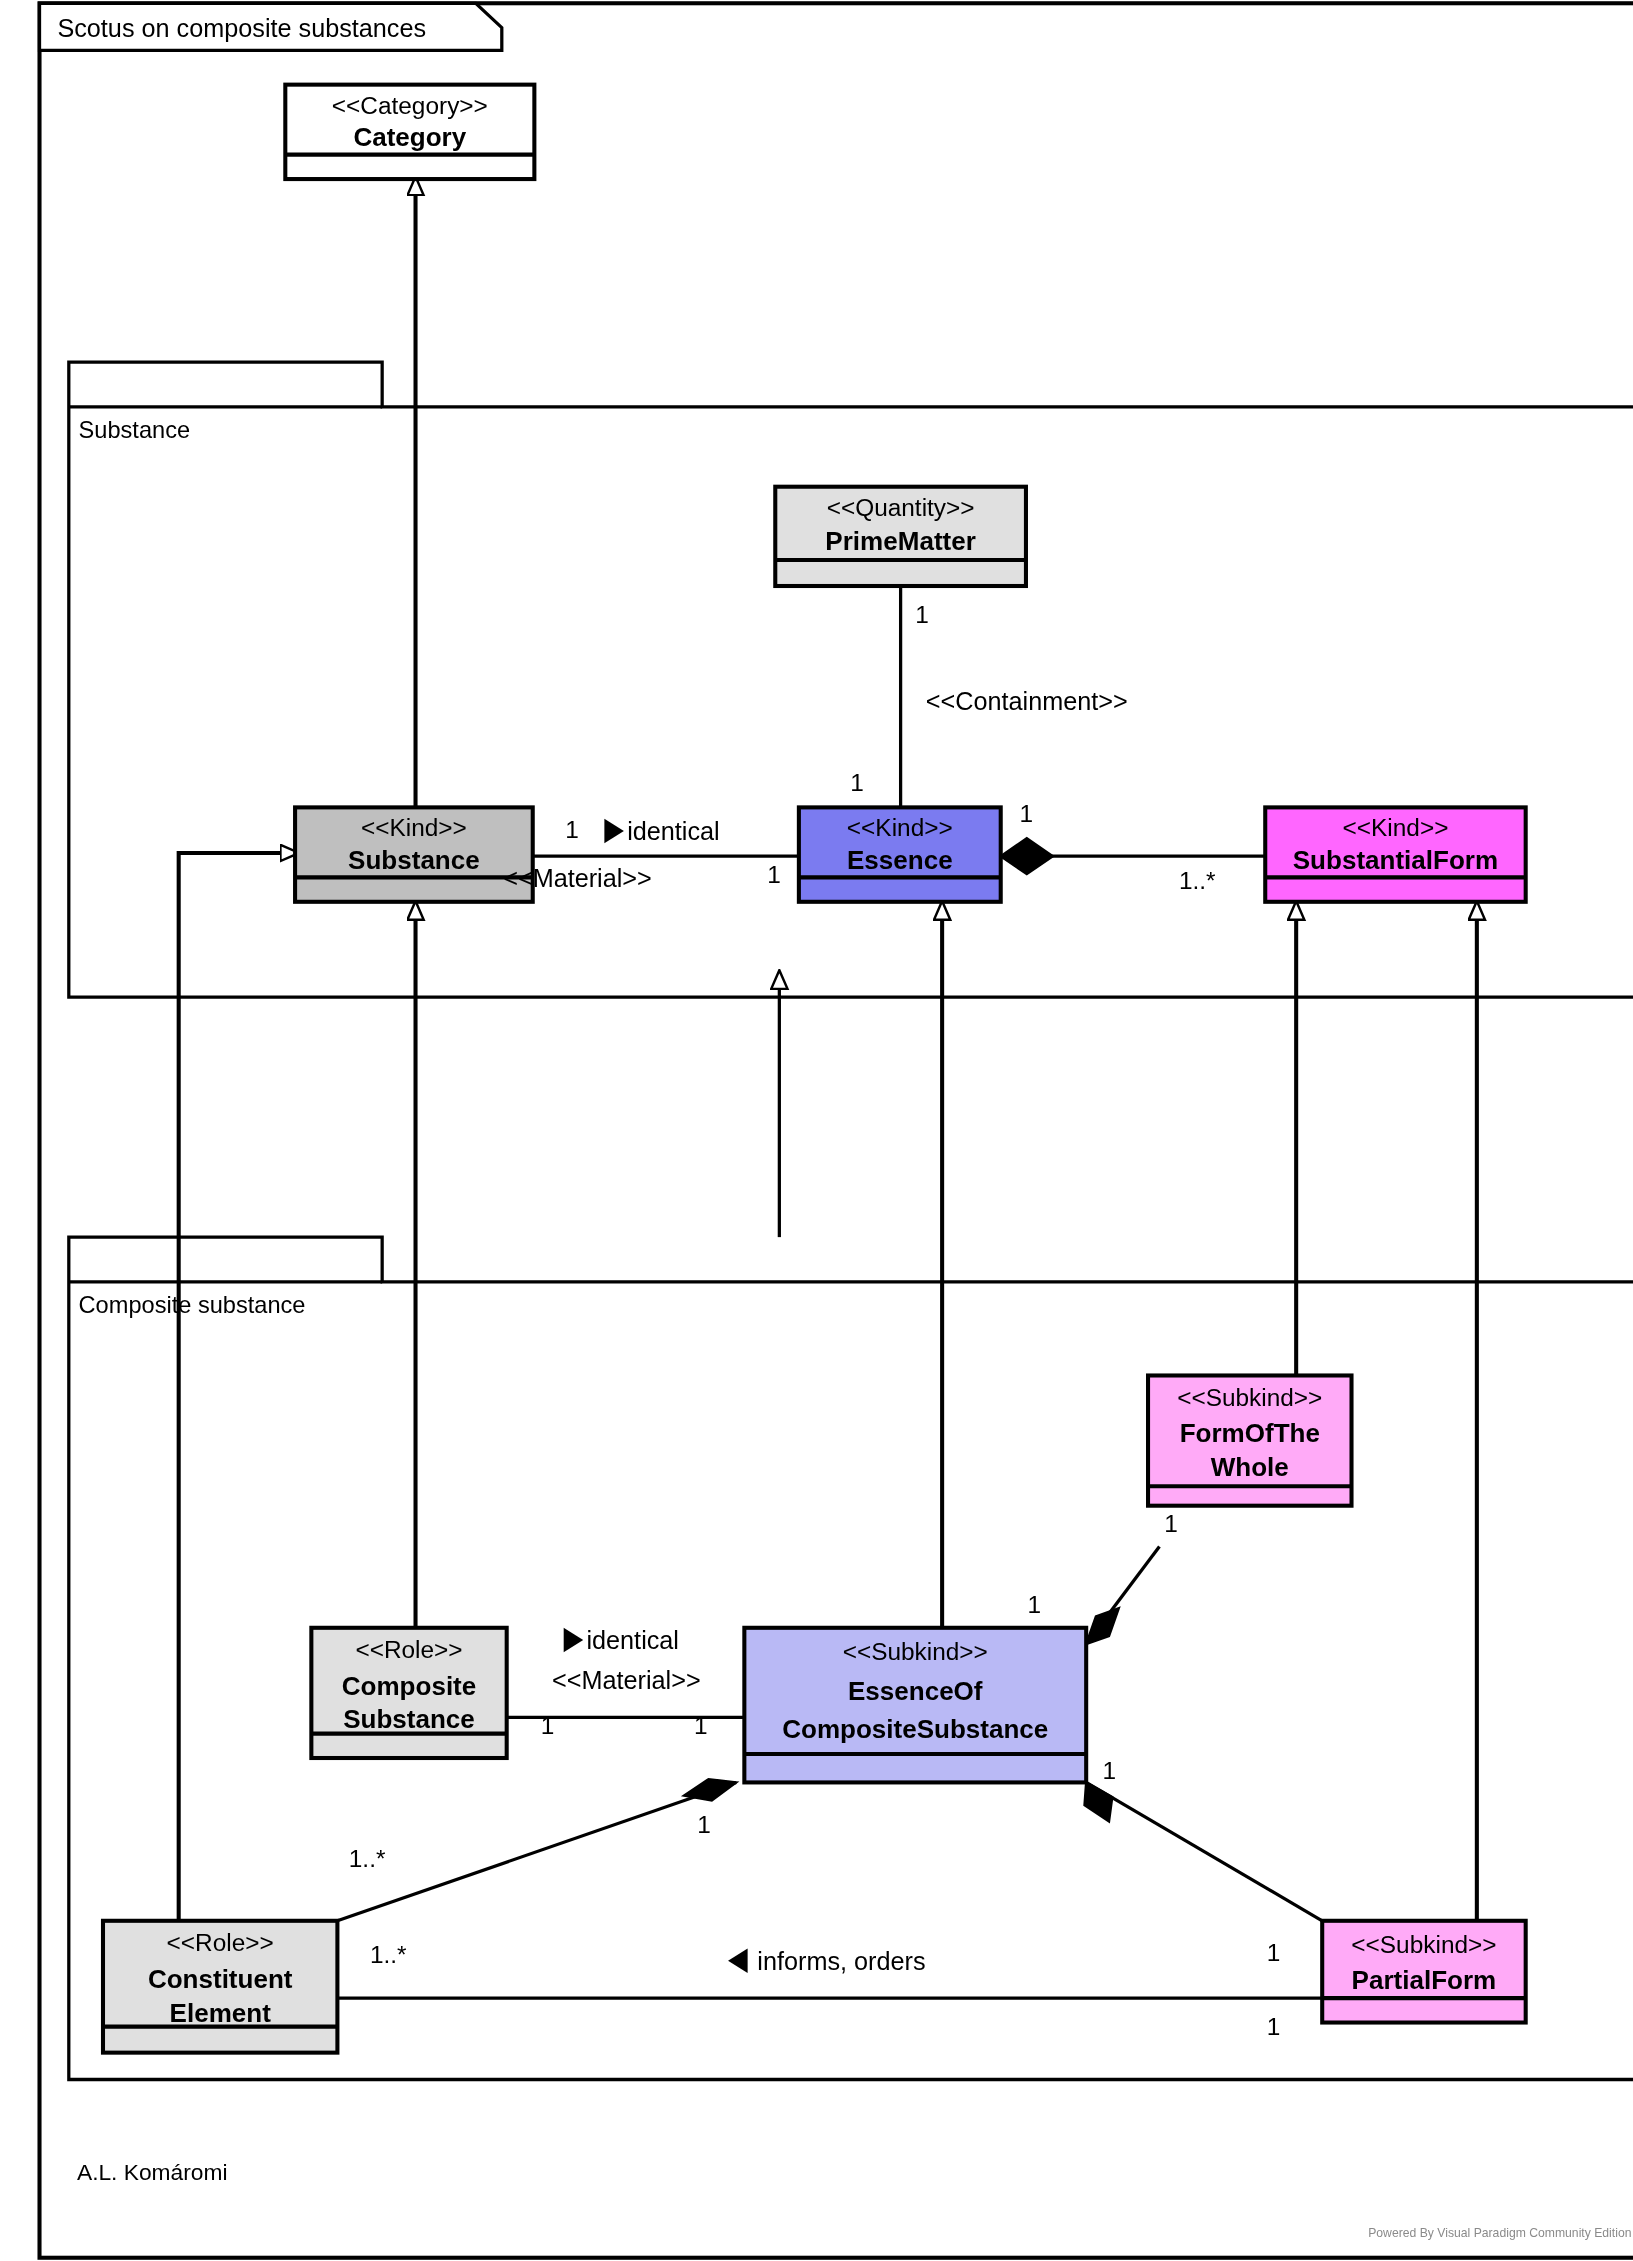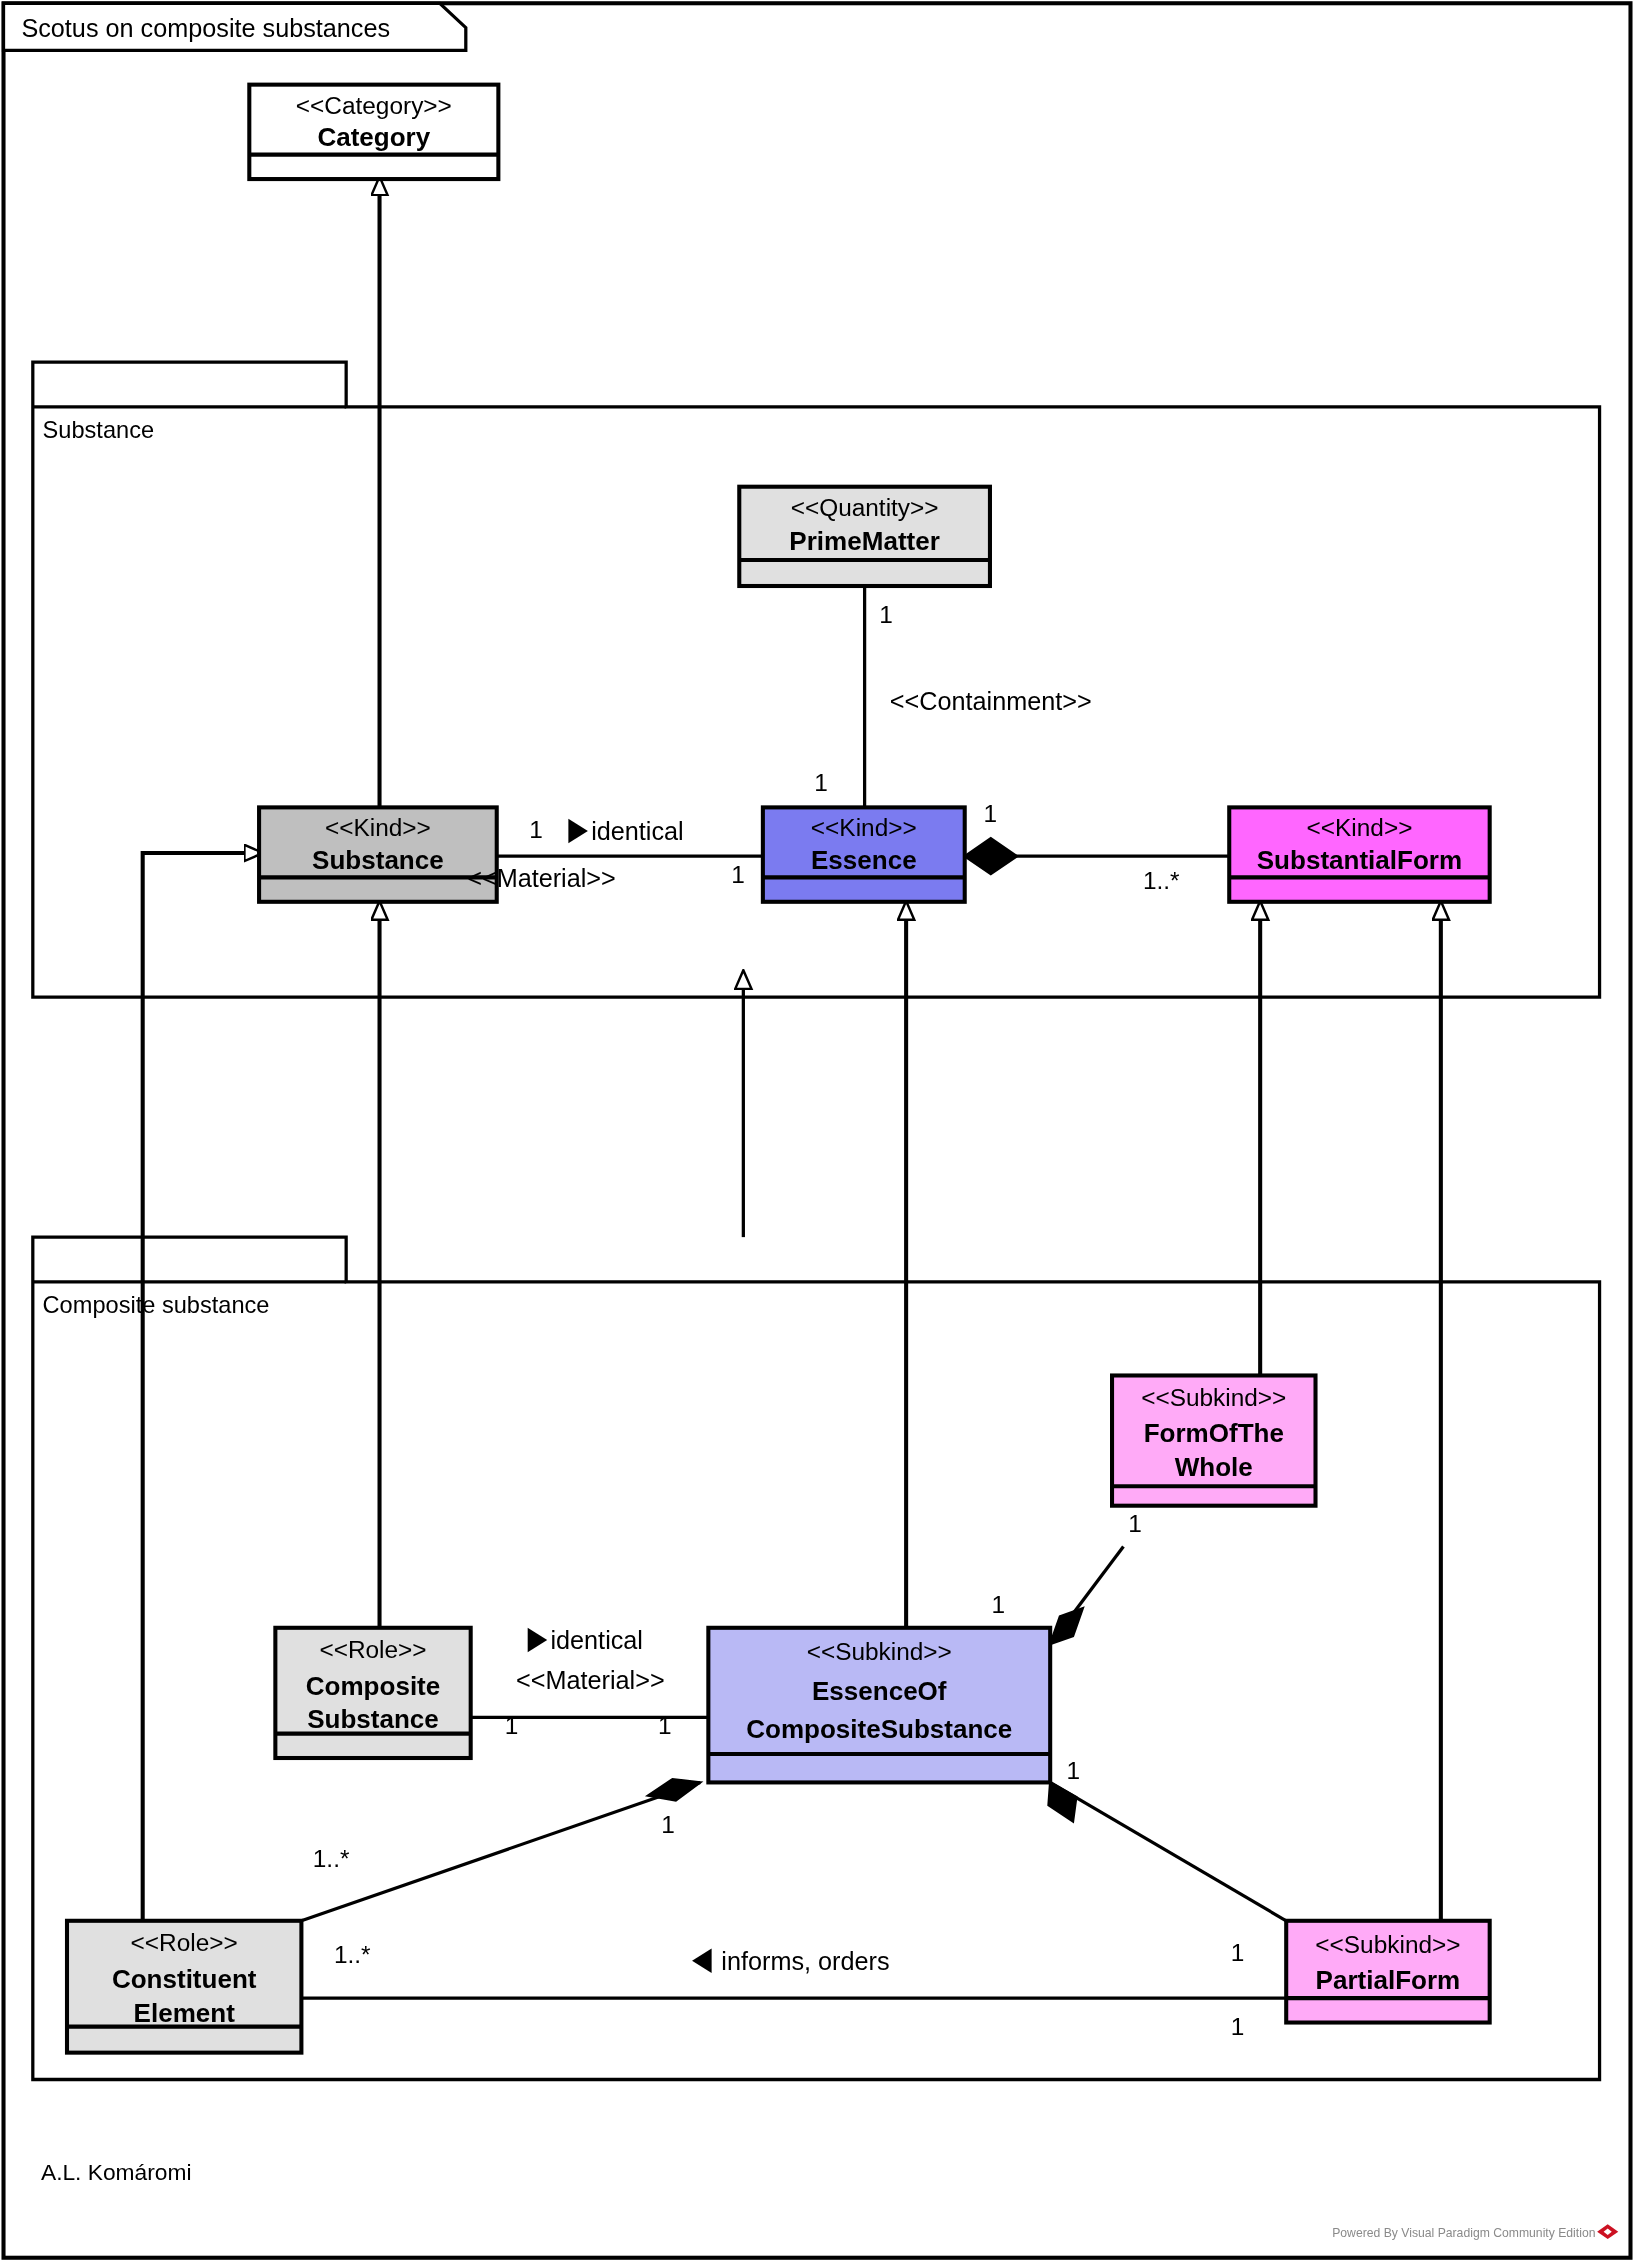--- a/index.html
+++ b/index.html
@@ -1,18 +1,18 @@
 <!DOCTYPE html>
 <html style="font-size:13px"><head>
 <meta charset="utf-8">
 <style>
   html,body{margin:0;padding:0;background:#fff;}
   body{width:1634px;height:2261px;position:relative;
        font-family:"Liberation Sans", sans-serif;}
-  #stage{position:absolute;left:0;top:0;width:1460px;height:2261px;}
+  #stage{position:absolute;left:0;top:0;width:1460px;height:2261px;padding-left:36px;}
   svg{display:block;}
   .frame-title{font-size:31px;fill:#000;}
   .pkg-label{font-size:29px;fill:#000;}
   .stereo{font-size:30px;fill:#000;}
   .cname{font-size:32px;fill:#000;font-weight:bold;}
   .mult{font-size:30px;fill:#000;}
   .assoc{font-size:31px;fill:#000;}
   .author{font-size:28px;fill:#000;}
   .wm{font-size:15px;fill:#8a8a8a;}
   .ln{stroke:#000;fill:none;}

